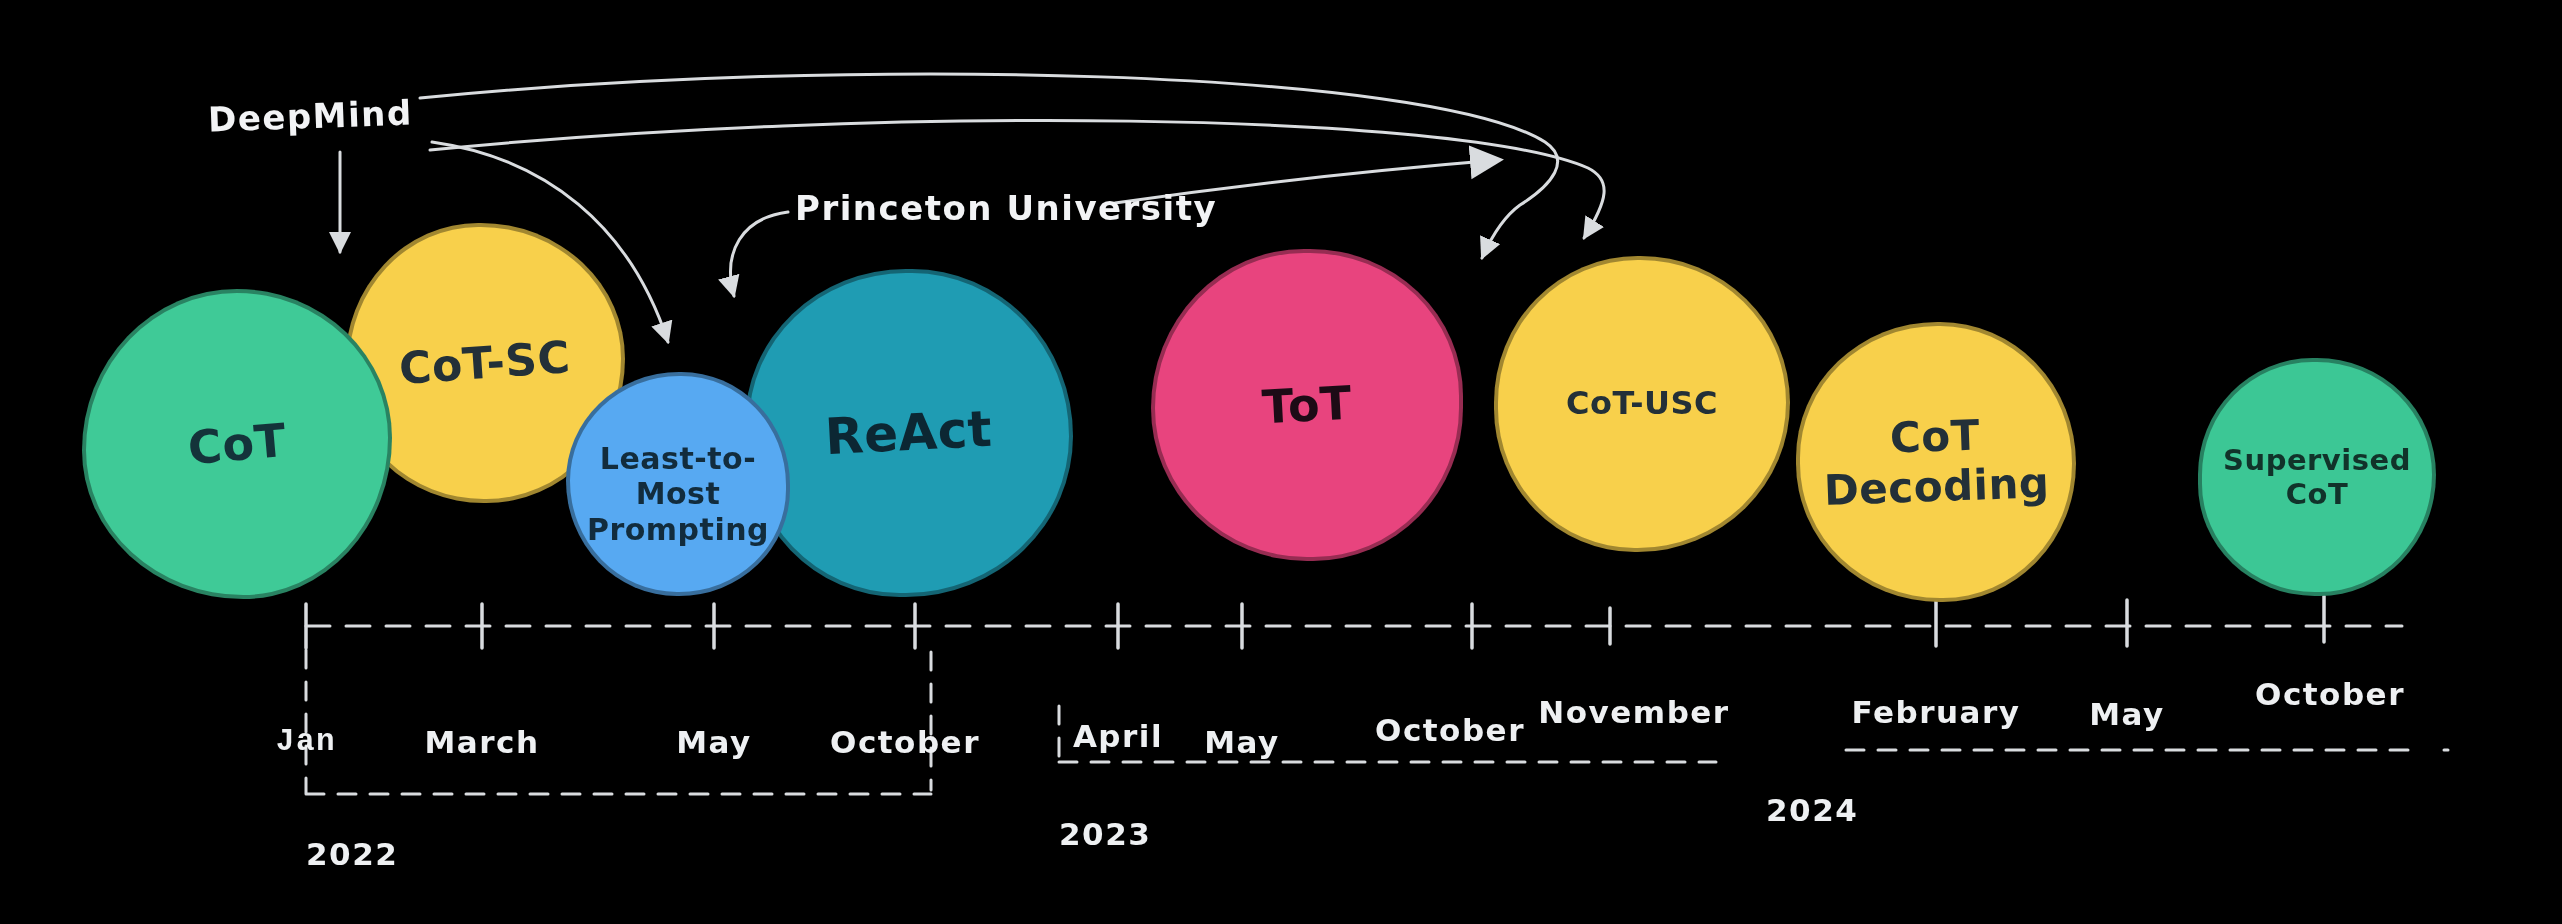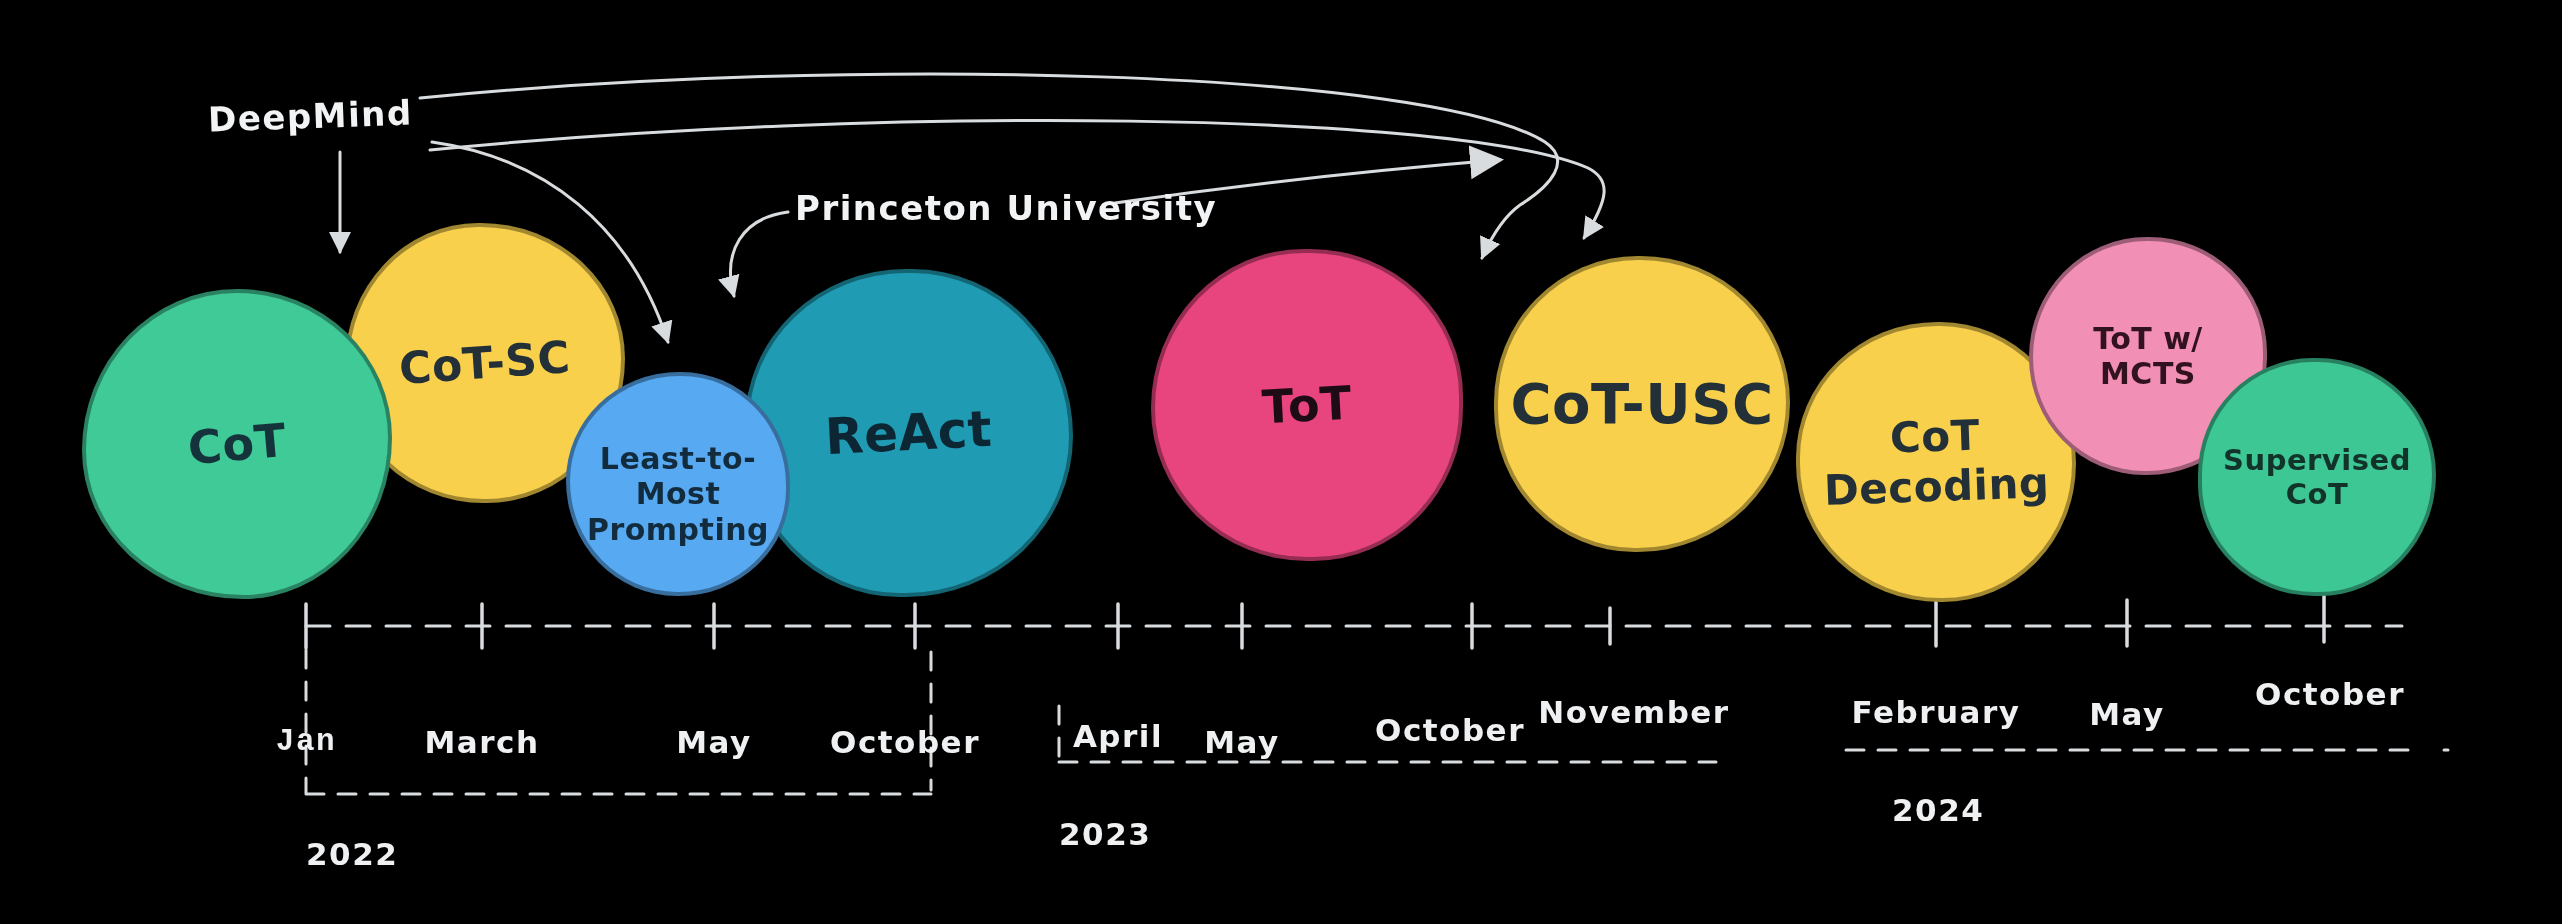--- a/index.html
+++ b/index.html
@@ -25,21 +25,21 @@
   .b-cot .bubble-label { transform:rotate(-5deg); }
   .b-cotsc    { left:345px;  top:223px; width:280px; height:280px; border-radius:48% 52% 50% 50% / 51% 49% 52% 48%; font-size:44px; }
   .b-cotsc .bubble-label { transform:rotate(-4deg); }
   .b-least    { left:566px;  top:372px; width:224px; height:224px; border-radius:51% 49% 50% 50% / 49% 51% 48% 52%; font-size:30px; }
   .b-react    { left:745px;  top:269px; width:328px; height:328px; border-radius:50% 50% 52% 48% / 48% 52% 50% 50%; font-size:50px; }
   .b-react .bubble-label { transform:rotate(-3deg); }
   .b-selfdebug{ left:1025px; top:408px; width:198px; height:198px; border-radius:49% 51% 50% 50% / 51% 49% 50% 50%; font-size:30px; }
   .b-tot      { left:1151px; top:249px; width:312px; height:312px; border-radius:50% 50% 49% 51% / 52% 48% 50% 50%; font-size:46px; }
   .b-tot .bubble-label { transform:rotate(-3deg); }
   .b-selfcorr { left:1355px; top:398px; width:208px; height:208px; border-radius:51% 49% 50% 50% / 50% 50% 49% 51%; font-size:28px; }
-  .b-cotusc   { left:1494px; top:256px; width:296px; height:296px; border-radius:49% 51% 52% 48% / 50% 50% 51% 49%; font-size:56px;align-items:center; }
+  .b-cotusc   { left:1494px; top:256px; width:296px; height:296px; border-radius:49% 51% 52% 48% / 50% 50% 51% 49%; font-size:32px;align-items:center; }
   .b-cotdec   { left:1796px; top:322px; width:280px; height:280px; border-radius:51% 49% 48% 52% / 49% 51% 50% 50%; font-size:42px; }
   .b-cotdec .bubble-label { transform:rotate(-2deg); }
   .b-totmcts  { left:2029px; top:237px; width:238px; height:238px; border-radius:50% 50% 51% 49% / 51% 49% 50% 50%; font-size:30px; }
   .b-supcot   { left:2198px; top:358px; width:238px; height:238px; border-radius:49% 51% 50% 50% / 50% 50% 52% 48%; font-size:29px; }
 
   .annotation {
     position:absolute; color:#f2f3f5; font-size:34px; font-weight:600;
     letter-spacing:1.5px; white-space:nowrap;
   }
   .ann-deepmind  { left:208px; top:96px;  transform:rotate(-2deg); }
@@ -100,38 +100,34 @@
   <div class="bubble b-tot" style="background: rgb(232, 68, 126);">
     <span class="bubble-label" style="color: rgb(29, 11, 22);">ToT</span>
   </div>
   <div class="bubble b-cotusc" style="background: rgb(248, 208, 75);">
     <span class="bubble-label" style="color: rgb(35, 48, 56);">CoT-USC</span>
   </div>
   <div class="bubble b-cotdec" style="background: rgb(248, 208, 75);">
     <span class="bubble-label" style="color: rgb(35, 48, 56);">CoT
 Decoding</span>
   </div>
-  <div class="bubble b-totmcts" style="background: rgb(242, 143, 181);">
-    <span class="bubble-label" style="color: rgb(50, 18, 31);">ToT w/
-MCTS</span>
-  </div>
   <div class="bubble b-supcot" style="background: rgb(60, 199, 149);">
     <span class="bubble-label" style="color: rgb(17, 51, 42);">Supervised
 CoT</span>
   </div>
 
   <div class="month" style="left:306px;  top:724px;font-family:Liberation Mono, monospace;">Jan</div>
   <div class="month" style="left:482px;  top:724px;">March</div>
   <div class="month" style="left:714px;  top:724px;">May</div>
   <div class="month" style="left:905px;  top:724px;">October</div>
   <div class="month" style="left:1118px; top:718px;">April</div>
   <div class="month" style="left:1242px; top:724px;">May</div>
   <div class="month" style="left:1450px; top:712px;">October</div>
   <div class="month" style="left:1634px; top:694px;">November</div>
   <div class="month" style="left:1936px; top:694px;">February</div>
   <div class="month" style="left:2127px; top:696px;">May</div>
   <div class="month" style="left:2330px; top:676px;">October</div>
 
   <div class="year" style="left:306px;  top:836px;">2022</div>
   <div class="year" style="left:1059px; top:816px;">2023</div>
-  <div class="year" style="left:1892px; top:792px;">2024</div>
+  <div class="year" style="left:1766px; top:792px;">2024</div>
 
 </div>
 
 </body></html>

